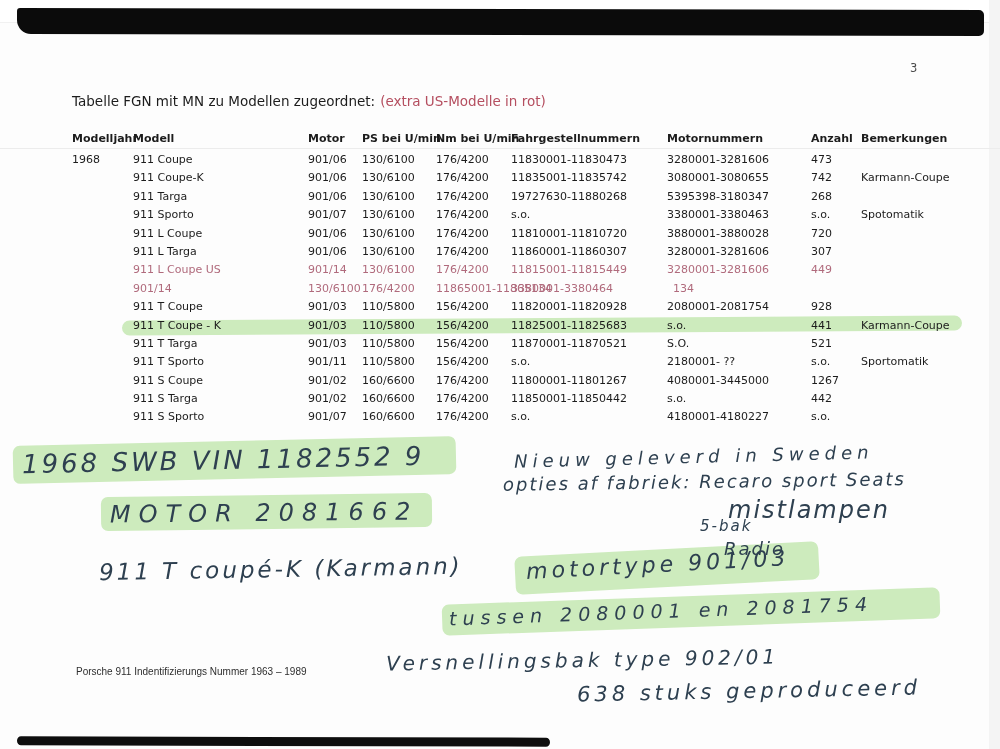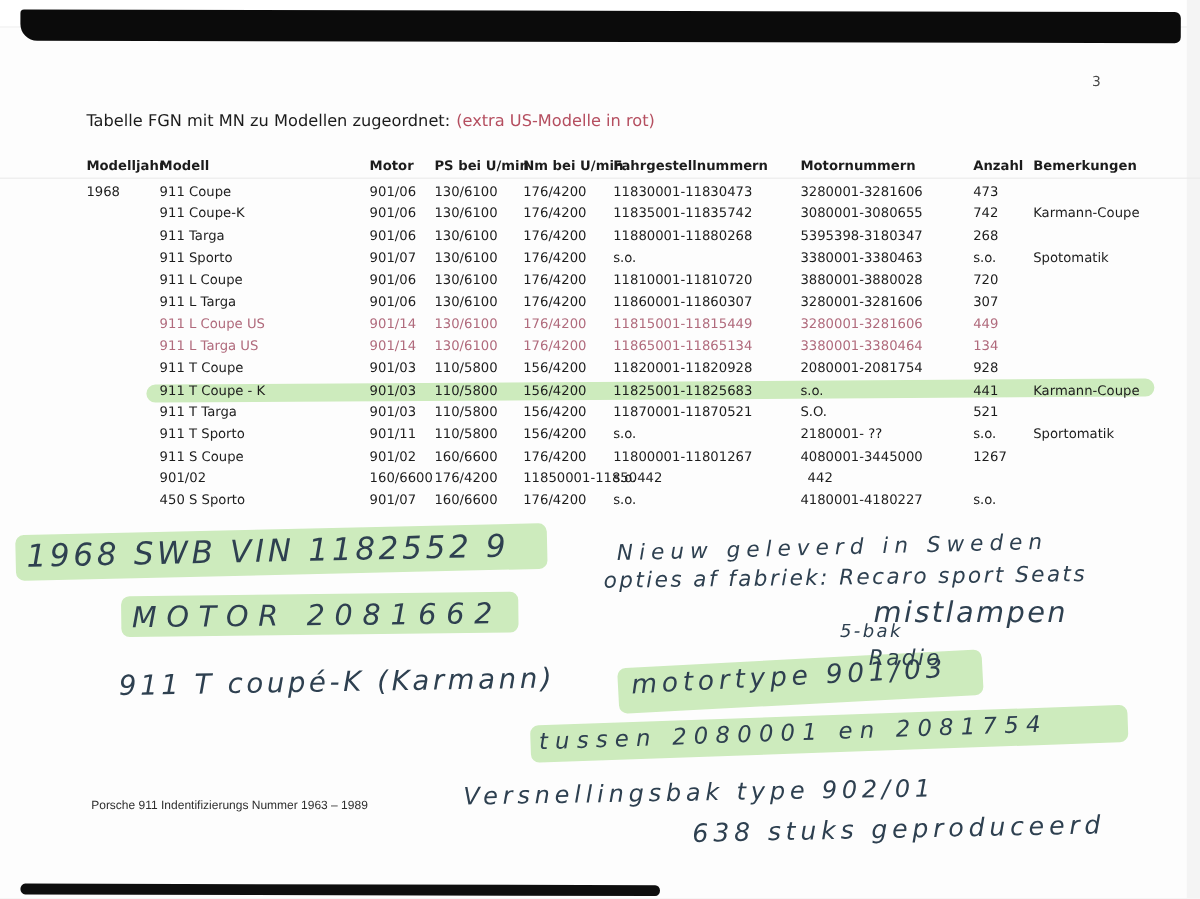--- a/index.html
+++ b/index.html
@@ -110,21 +110,21 @@
         <span class="c">3080001-3080655</span>
         <span class="c anzahl">742</span>
         <span class="c">Karmann-Coupe</span>
     </div>
     <div class="tr" data-variant="normal">
       <span class="c"></span>
         <span class="c">911 Targa</span>
         <span class="c">901/06</span>
         <span class="c">130/6100</span>
         <span class="c">176/4200</span>
-        <span class="c">11880001-11880268</span>
+        <span class="c">19727630-11880268</span>
         <span class="c">5395398-3180347</span>
         <span class="c anzahl">268</span>
         <span class="c"></span>
     </div>
     <div class="tr" data-variant="normal">
       <span class="c"></span>
         <span class="c">911 Sporto</span>
         <span class="c">901/07</span>
         <span class="c">130/6100</span>
         <span class="c">176/4200</span>
@@ -161,21 +161,20 @@
         <span class="c">901/14</span>
         <span class="c">130/6100</span>
         <span class="c">176/4200</span>
         <span class="c">11815001-11815449</span>
         <span class="c">3280001-3281606</span>
         <span class="c anzahl">449</span>
         <span class="c"></span>
     </div>
     <div class="tr" data-variant="red">
       <span class="c"></span>
-        <span class="c">911 L Targa  US</span>
         <span class="c">901/14</span>
         <span class="c">130/6100</span>
         <span class="c">176/4200</span>
         <span class="c">11865001-11865134</span>
         <span class="c">3380001-3380464</span>
         <span class="c anzahl">134</span>
         <span class="c"></span>
     </div>
     <div class="tr" data-variant="normal">
       <span class="c"></span>
@@ -227,31 +226,32 @@
         <span class="c">901/02</span>
         <span class="c">160/6600</span>
         <span class="c">176/4200</span>
         <span class="c">11800001-11801267</span>
         <span class="c">4080001-3445000</span>
         <span class="c anzahl">1267</span>
         <span class="c"></span>
     </div>
     <div class="tr" data-variant="normal">
       <span class="c"></span>
+        <span class="c">911 S Targa</span>
         <span class="c">901/02</span>
         <span class="c">160/6600</span>
         <span class="c">176/4200</span>
         <span class="c">11850001-11850442</span>
         <span class="c">s.o.</span>
         <span class="c anzahl">442</span>
         <span class="c"></span>
     </div>
     <div class="tr" data-variant="normal">
       <span class="c"></span>
-        <span class="c">450 S Sporto</span>
+        <span class="c">911 S Sporto</span>
         <span class="c">901/07</span>
         <span class="c">160/6600</span>
         <span class="c">176/4200</span>
         <span class="c">s.o.</span>
         <span class="c">4180001-4180227</span>
         <span class="c anzahl">s.o.</span>
         <span class="c"></span>
     </div>
   </div>
 

